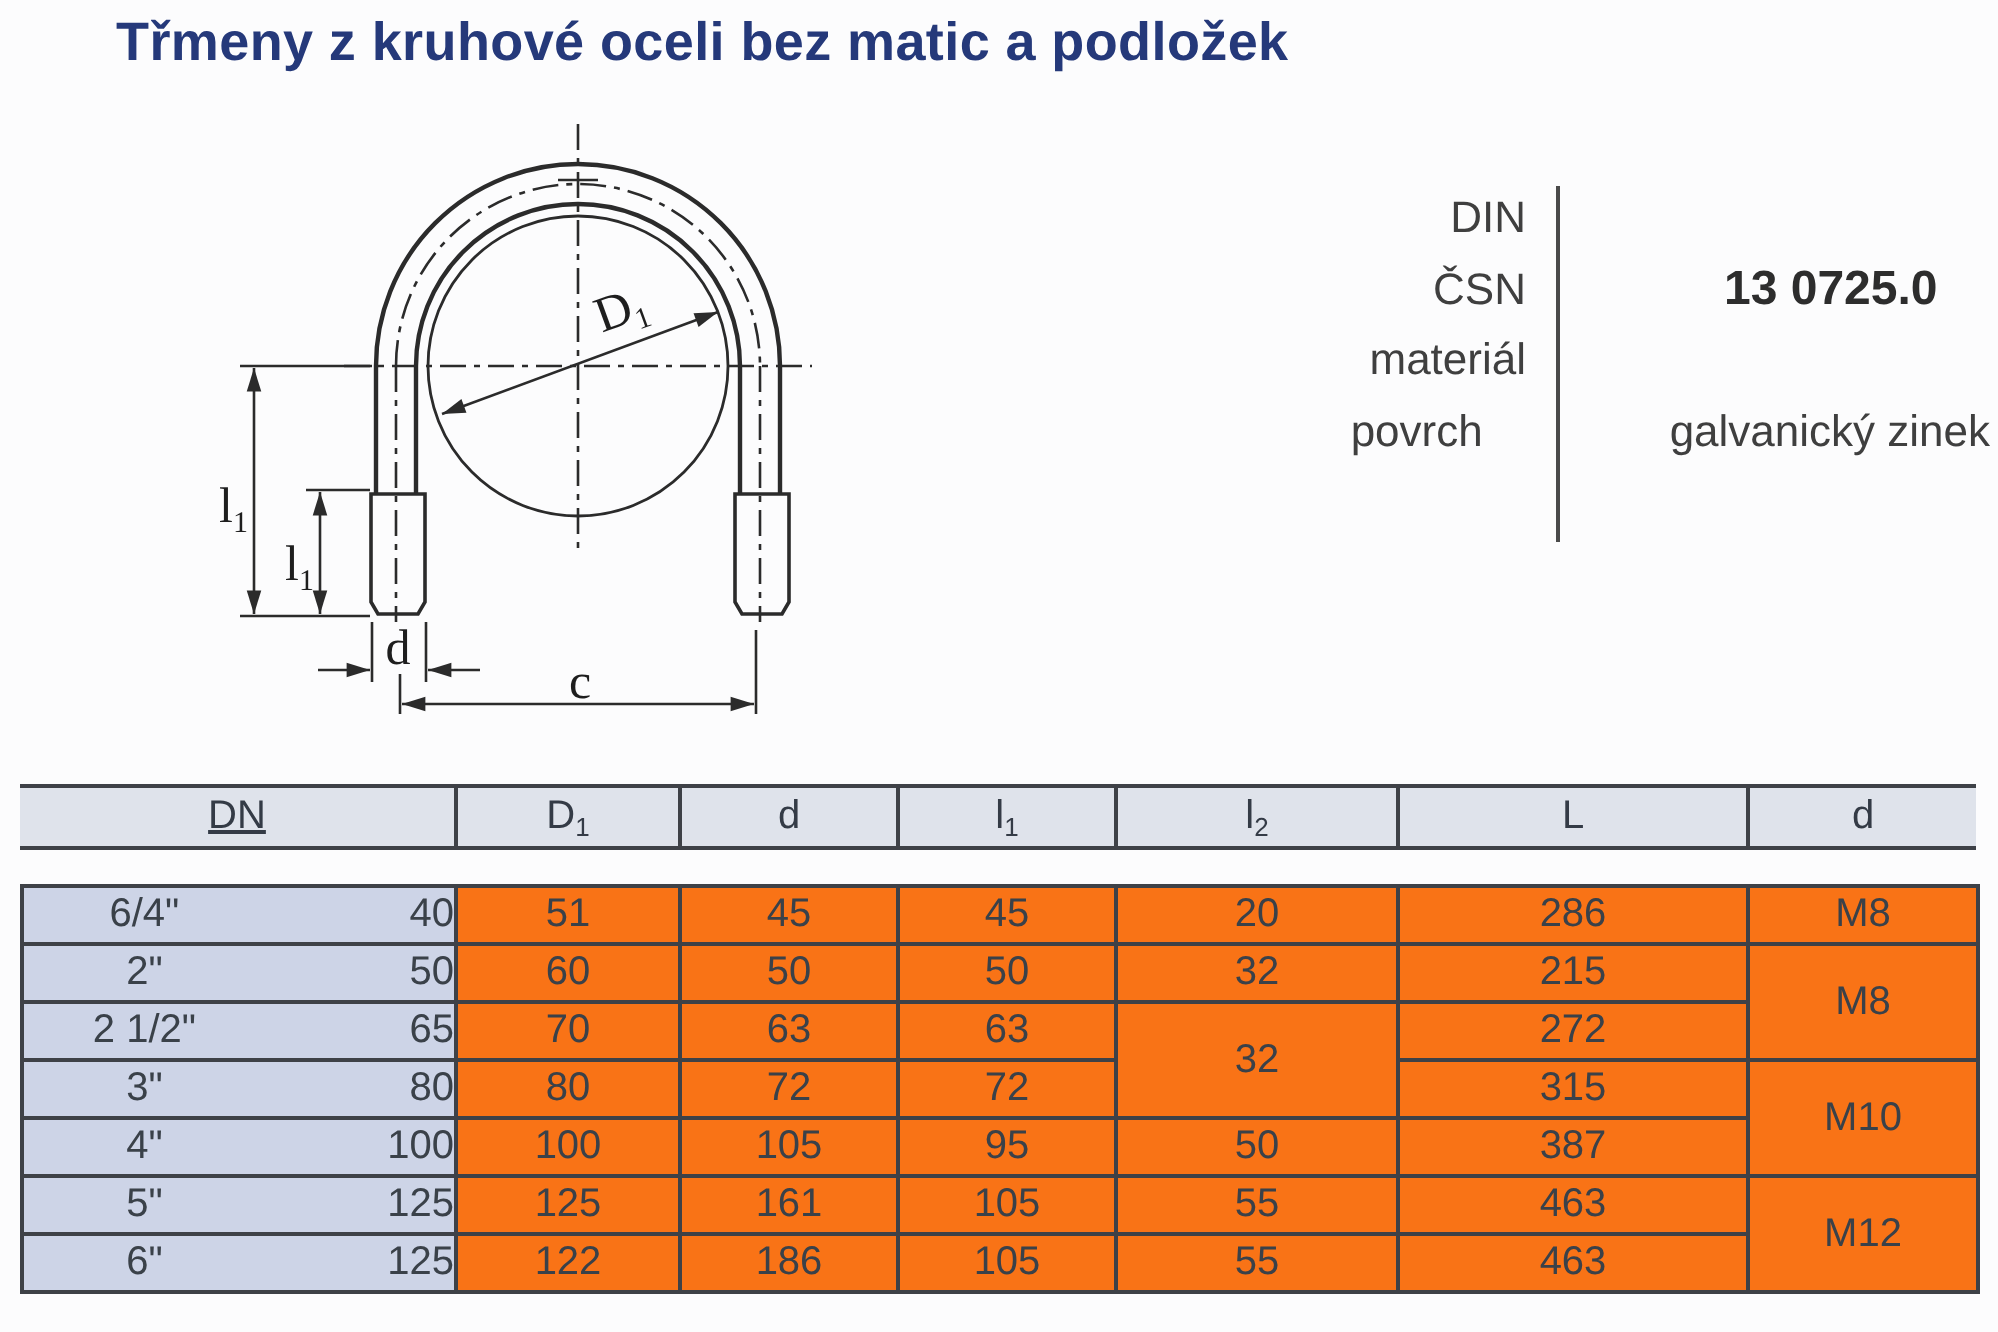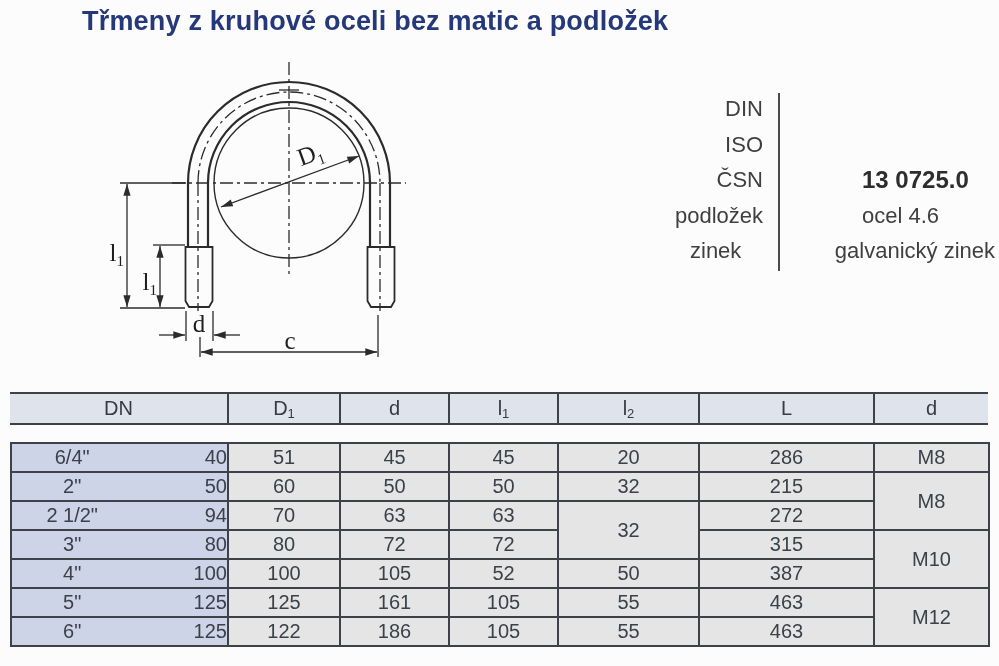--- a/index.html
+++ b/index.html
@@ -3,21 +3,21 @@
 <meta charset="utf-8">
 <style>
   html,body{margin:0;padding:0;background:#e8e8e8;}
   .page{
     position:relative;width:999px;height:666px;margin:0 auto;
     background:#fcfcfd;overflow:hidden;
     font-family:"Liberation Sans",sans-serif;color:#3a4149;
   }
   .page-title{
     position:absolute;left:58px;top:6px;
-    font-size:27px;font-weight:bold;color:#25397a;letter-spacing:.2px;margin-left:24px;
+    font-size:27px;font-weight:bold;color:#25397a;letter-spacing:.2px;
   }
   
   .drawing-svg{position:absolute;left:0;top:0;width:500px;height:385px;}
   .dim-label{font-family:"Liberation Serif",serif;font-size:25px;fill:#1e1e1e;}
   .svg-sub{font-size:15px;}
   
   .spec-block{position:absolute;left:650px;top:91px;width:345px;}
   .spec-row{display:flex;height:35.5px;line-height:35.5px;font-size:22px;color:#3f3f3f;gap:35px;}
   .spec-label{width:113px;text-align:right;}
   .spec-gap{width:29px;}
@@ -27,29 +27,29 @@
   
   .tbl-header{
     position:absolute;left:10px;top:392px;width:978px;height:33px;
     display:flex;background:#dfe3eb;border-top:2px solid #3e4147;border-bottom:2px solid #3e4147;
     box-sizing:border-box;
   }
   .tbl-header .hcell{
     display:flex;align-items:center;justify-content:center;
     font-size:20px;color:#343b46;border-left:2px solid #3e4147;box-sizing:border-box;
   }
-  .tbl-header .hcell:first-child{border-left:none;}
+  .tbl-header .hcell:first-child{border-left:none;text-decoration:underline;}
   .hsub{font-size:13px;vertical-align:sub;line-height:1;position:relative;top:5px;}
   .body-table{
     position:absolute;left:10px;top:442px;width:978px;
     border-collapse:collapse;table-layout:fixed;
   }
   .body-table td{
     border:2px solid #3e4147;height:27px;text-align:center;vertical-align:middle;
-    font-size:20px;color:#3a4149;padding:0;background:#e5e5e5;
+    font-size:20px;color:#3a4149;padding:0;background:#f97316;
   }
   .body-table td.dn{background:#cdd4e7;}
   .dn-wrap{display:flex;width:100%;}
   .dn-inch{width:56%;text-align:center;}
   .dn-num{width:44%;text-align:right;}
 </style>
 </head>
 <body>
 
 <div class="page">
@@ -114,36 +114,30 @@
   </svg>
 
   <div class="spec-block">
     <div class="spec-divider"></div>
     <div class="spec-row">
       <span class="spec-label">DIN</span>
       <span class="spec-gap"></span>
       <span class="spec-value"></span>
     </div>
     <div class="spec-row">
-      <span class="spec-label">ISO</span>
-      <span class="spec-gap"></span>
-      <span class="spec-value"></span>
-    </div>
-    <div class="spec-row">
       <span class="spec-label">ČSN</span>
       <span class="spec-gap"></span>
       <span class="spec-value bold">13 0725.0</span>
     </div>
     <div class="spec-row">
-      <span class="spec-label">podložek</span>
-      <span class="spec-gap"></span>
-      <span class="spec-value">ocel 4.6</span>
-    </div>
-    <div class="spec-row">
-      <span class="spec-label">zinek</span>
+      <span class="spec-label">materiál</span>
+      <span class="spec-gap"></span>
+    </div>
+    <div class="spec-row">
+      <span class="spec-label">povrch</span>
       <span class="spec-gap"></span>
       <span class="spec-value">galvanický zinek</span>
     </div>
   </div>
 
   <div class="tbl-header">
     <div class="hcell" style="width:217px">
         <span>DN</span>
       </div>
     <div class="hcell" style="width:112px">
@@ -205,21 +199,21 @@
       <td>50</td>
       <td>50</td>
       <td>32</td>
       <td>215</td>
       <td rowspan="2">M8</td>
     </tr>
     <tr>
       <td class="dn">
             <div class="dn-wrap">
               <span class="dn-inch">2 1/2"</span>
-              <span class="dn-num">94</span>
+              <span class="dn-num">65</span>
             </div>
           </td>
       <td>70</td>
       <td>63</td>
       <td>63</td>
       <td rowspan="2">32</td>
       <td>272</td>
     </tr>
     <tr>
       <td class="dn">
@@ -236,21 +230,21 @@
     </tr>
     <tr>
       <td class="dn">
             <div class="dn-wrap">
               <span class="dn-inch">4"</span>
               <span class="dn-num">100</span>
             </div>
           </td>
       <td>100</td>
       <td>105</td>
-      <td>52</td>
+      <td>95</td>
       <td>50</td>
       <td>387</td>
     </tr>
     <tr>
       <td class="dn">
             <div class="dn-wrap">
               <span class="dn-inch">5"</span>
               <span class="dn-num">125</span>
             </div>
           </td>

